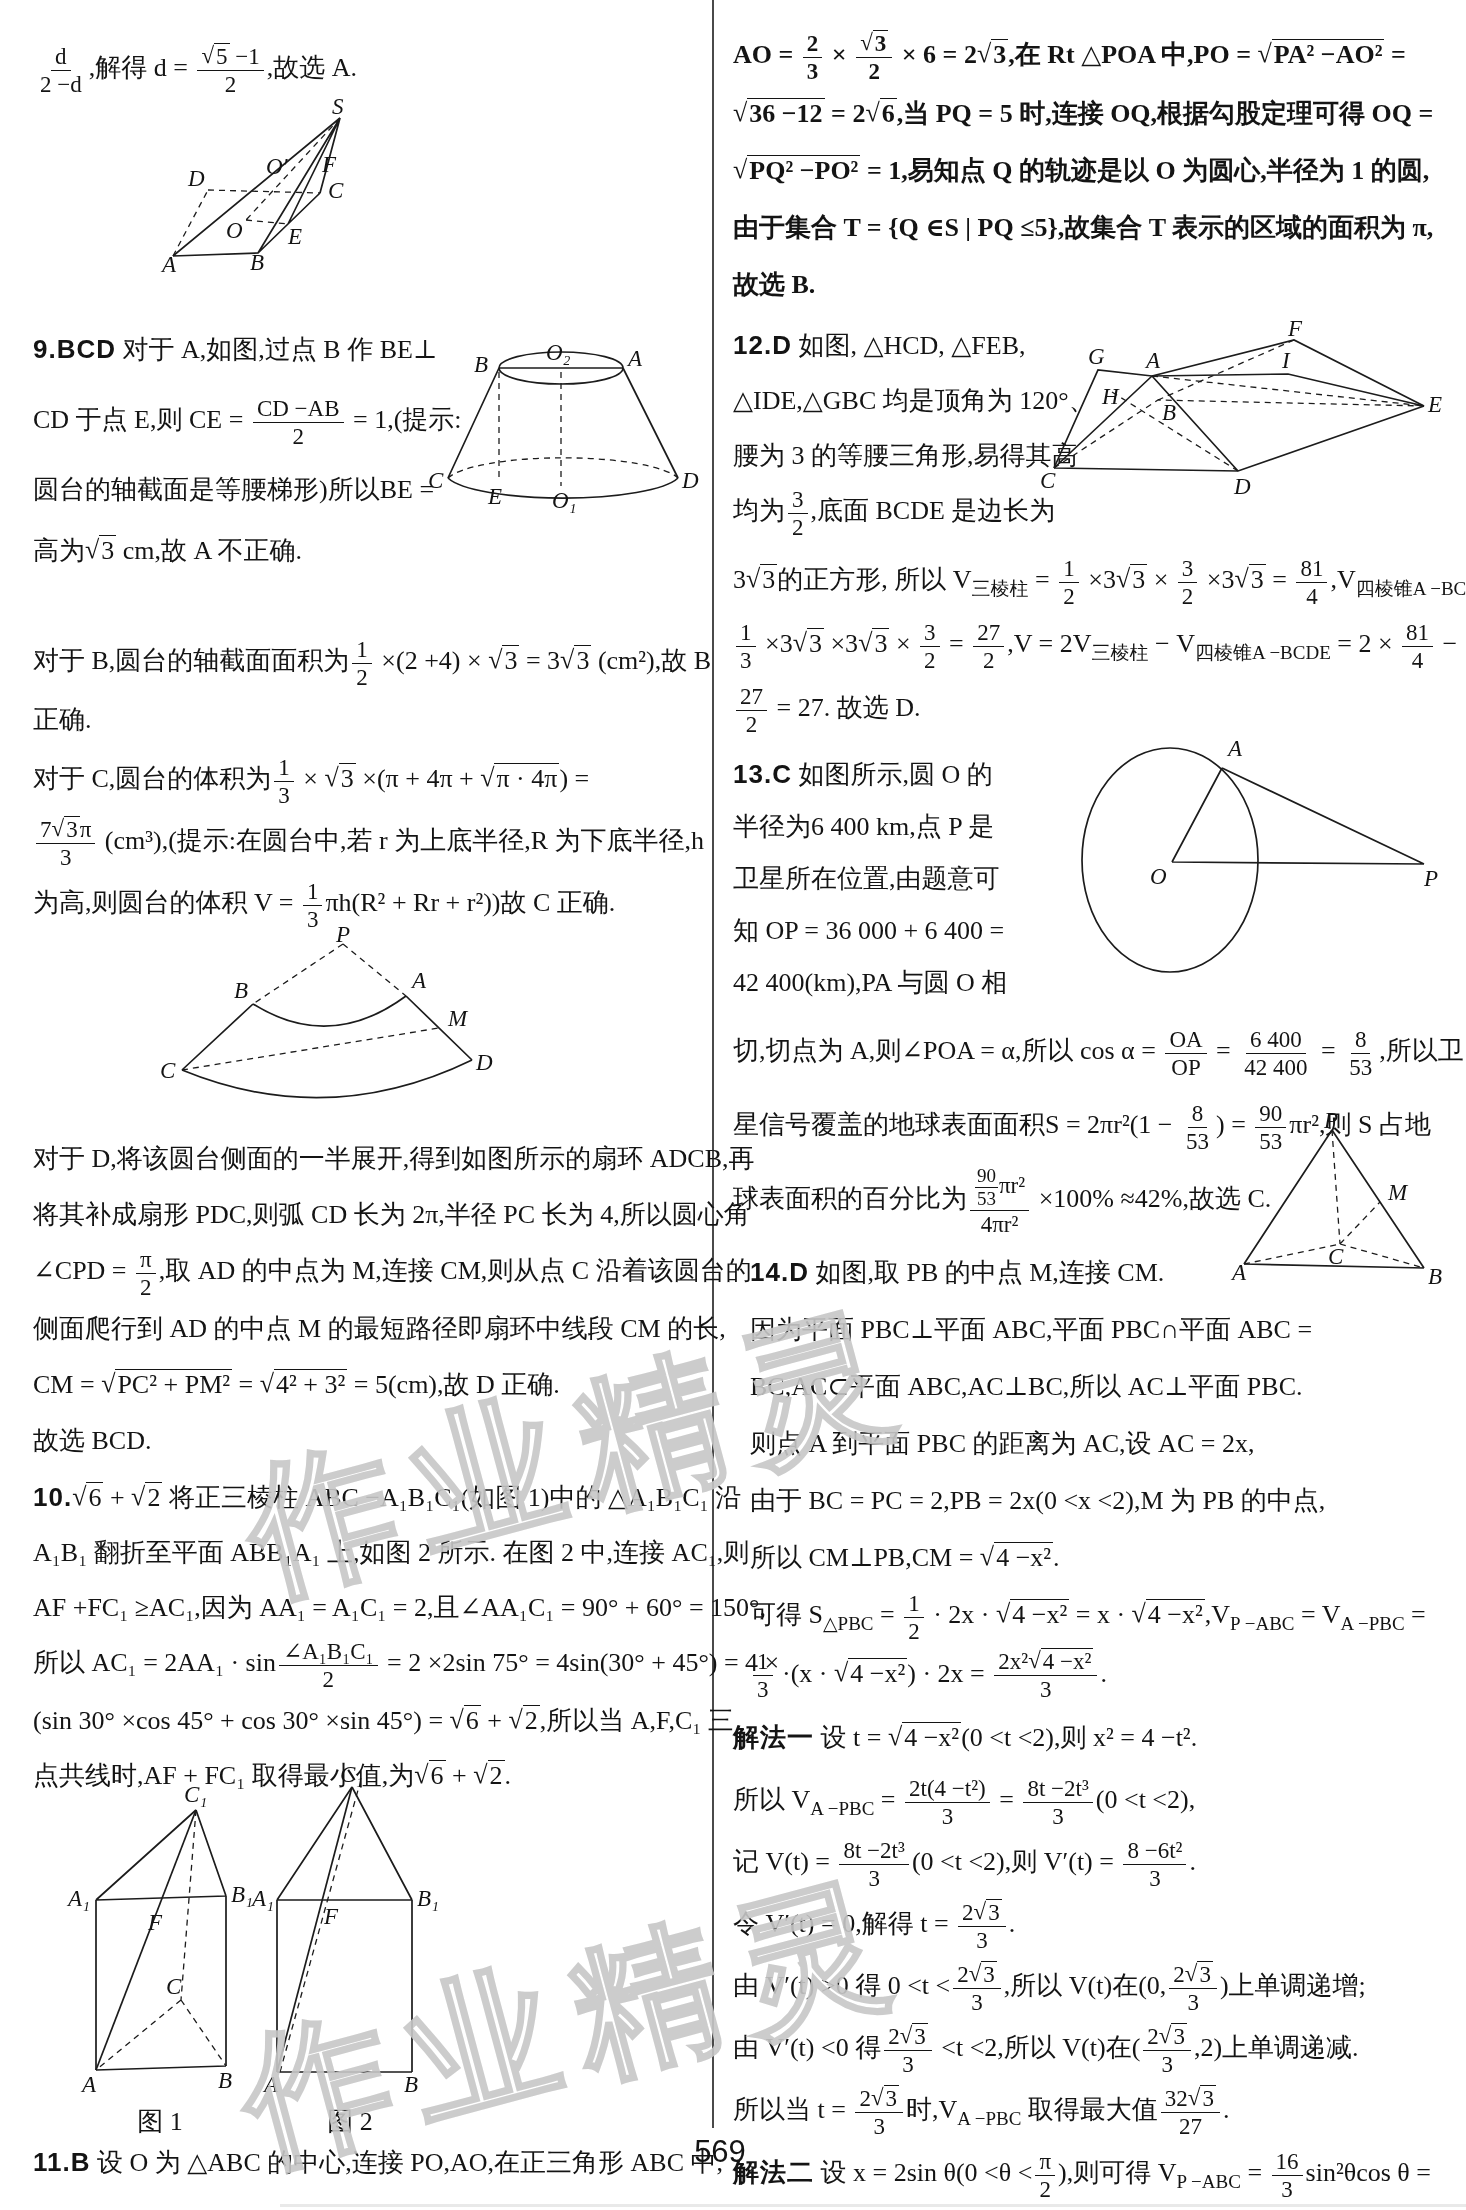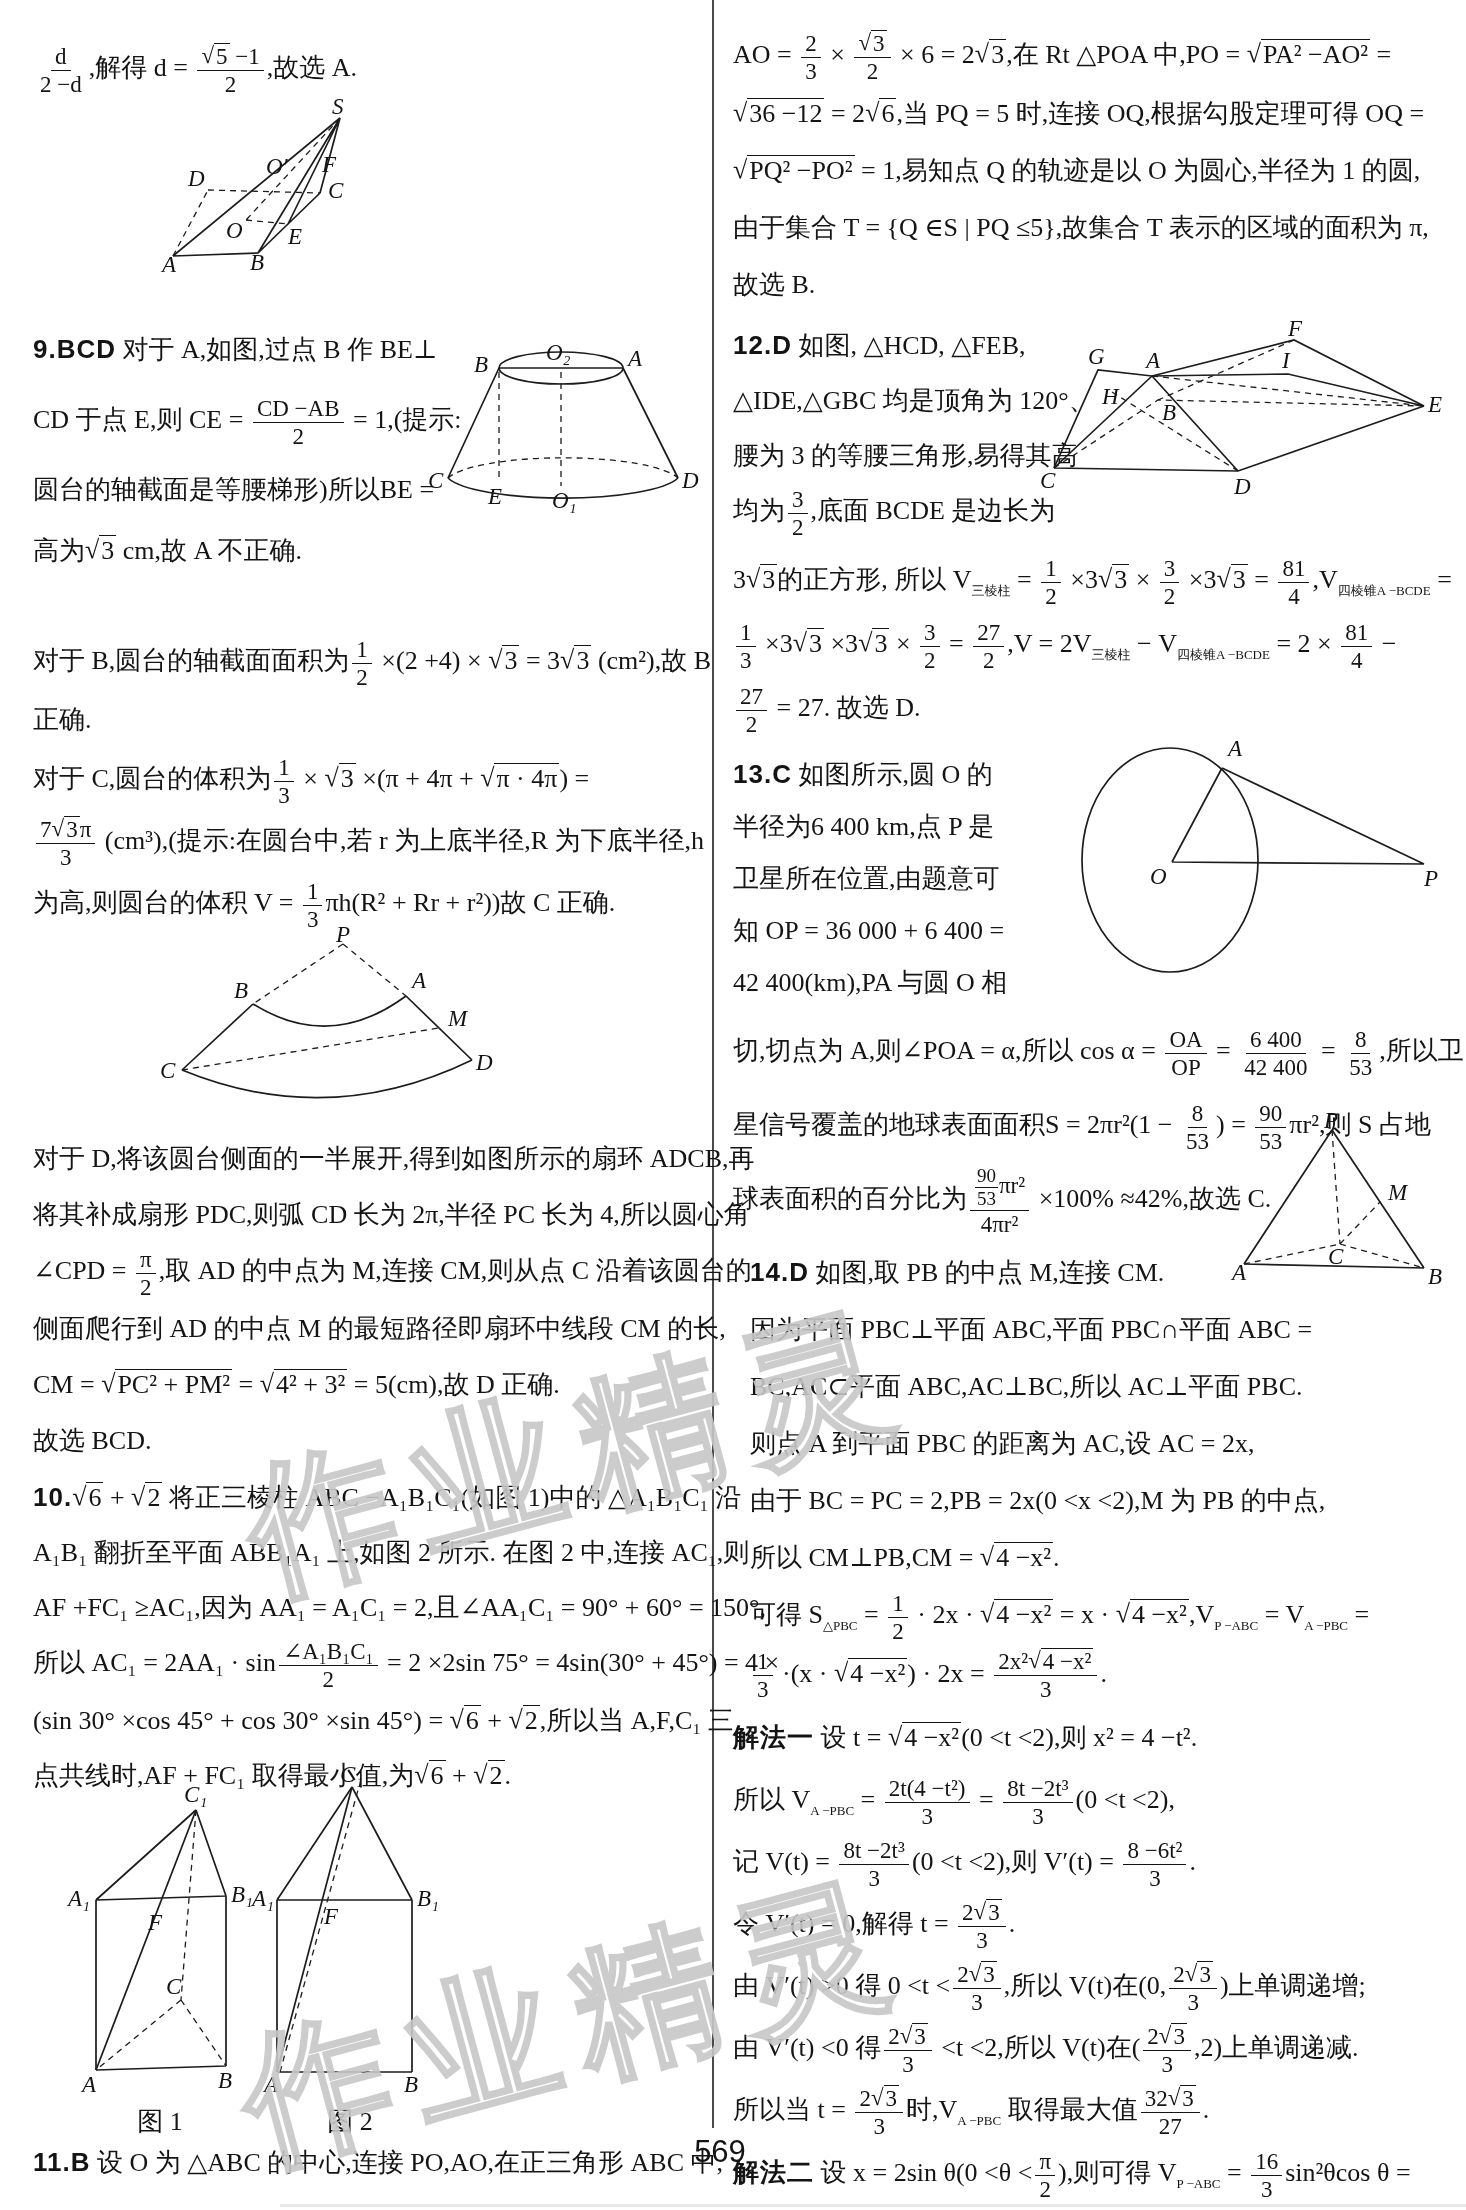--- a/index.html
+++ b/index.html
@@ -13,21 +13,21 @@
   .fr{display:inline-flex;flex-direction:column;align-items:center;vertical-align:middle;margin:0 3px;}
   .fn{display:block;padding:0 4px;border-bottom:1.7px solid #141414;font-size:23px;line-height:27px;white-space:nowrap;text-align:center;}
   .fd{display:block;padding:0 4px;font-size:23px;line-height:27px;white-space:nowrap;text-align:center;}
   .fr .fr{margin:0 1px;}
   .fr .fr .fn,.fr .fr .fd{font-size:19px;line-height:22px;padding:0 2px;}
   
   .sq{white-space:nowrap;}
   .rs{display:inline-block;transform:translateY(-1px);}
   .ov{border-top:1.7px solid #141414;padding:0 2px;}
   
-  sub.sb{font-size:13px;vertical-align:-7px;line-height:0;}
+  sub.sb{font-size:19px;vertical-align:-7px;line-height:0;}
   
   svg.fig{position:absolute;overflow:visible;}
   svg.fig text{font-family:"Liberation Serif","DejaVu Serif",serif;font-style:italic;font-size:23px;fill:#141414;}
   .solid{stroke:#1c1c1c;stroke-width:1.7;fill:none;}
   .dash{stroke:#1c1c1c;stroke-width:1.3;fill:none;stroke-dasharray:6 5;}
   .divider{position:absolute;left:712px;top:0;width:2px;height:2128px;background:#4a4a4a;}
   .caption{position:absolute;font-size:26px;width:120px;text-align:center;}
   .pagenum{position:absolute;left:660px;top:2134px;width:120px;text-align:center;
            font-family:"Liberation Sans","DejaVu Sans",sans-serif;font-weight:400;font-size:31px;}
   .wm{position:absolute;font-family:"DejaVu Sans",sans-serif;font-weight:900;font-size:148px;
@@ -109,21 +109,21 @@
           <span class="fd">2</span>
         </span> = 2 ×2sin 75° = 4sin(30° + 45°) = 4 ×</div>
       <div class="ln">(sin 30° ×cos 45° + cos 30° ×sin 45°) = <span class="sq"><span class="rs">√</span><span class="ov">6</span></span> + <span class="sq"><span class="rs">√</span><span class="ov">2</span></span>,所以当 A,F,C₁ 三</div>
       <div class="ln">点共线时,AF + FC₁ 取得最小值,为<span class="sq"><span class="rs">√</span><span class="ov">6</span></span> + <span class="sq"><span class="rs">√</span><span class="ov">2</span></span>.</div>
     </div>
 
   <div class="para" style="left:33px;top:2136px;width:672px;line-height:52px;">
       <div class="ln"><b class="ld">11.B</b>  设 O 为 △ABC 的中心,连接 PO,AO,在正三角形 ABC 中,</div>
     </div>
 
-  <div class="para" style="left:733px;top:26px;width:702px;line-height:57px;">
+  <div class="para" style="left:733px;top:26px;width:702px;line-height:57px;font-weight:bold;">
       <div class="ln">AO = <span class="fr">
           <span class="fn">2</span>
           <span class="fd">3</span>
         </span> × <span class="fr">
           <span class="fn"><span class="sq"><span class="rs">√</span><span class="ov">3</span></span></span>
           <span class="fd">2</span>
         </span> × 6 = 2<span class="sq"><span class="rs">√</span><span class="ov">3</span></span>,在 Rt △POA 中,PO = <span class="sq"><span class="rs">√</span><span class="ov">PA² −AO²</span></span> =</div>
       <div class="ln"><span class="sq"><span class="rs">√</span><span class="ov">36 −12</span></span> = 2<span class="sq"><span class="rs">√</span><span class="ov">6</span></span>,当 PQ = 5 时,连接 OQ,根据勾股定理可得 OQ =</div>
       <div class="ln"><span class="sq"><span class="rs">√</span><span class="ov">PQ² −PO²</span></span> = 1,易知点 Q 的轨迹是以 O 为圆心,半径为 1 的圆,</div>
       <div class="ln">由于集合 T = {Q ∈S | PQ ≤5},故集合 T 表示的区域的面积为 π,</div>

